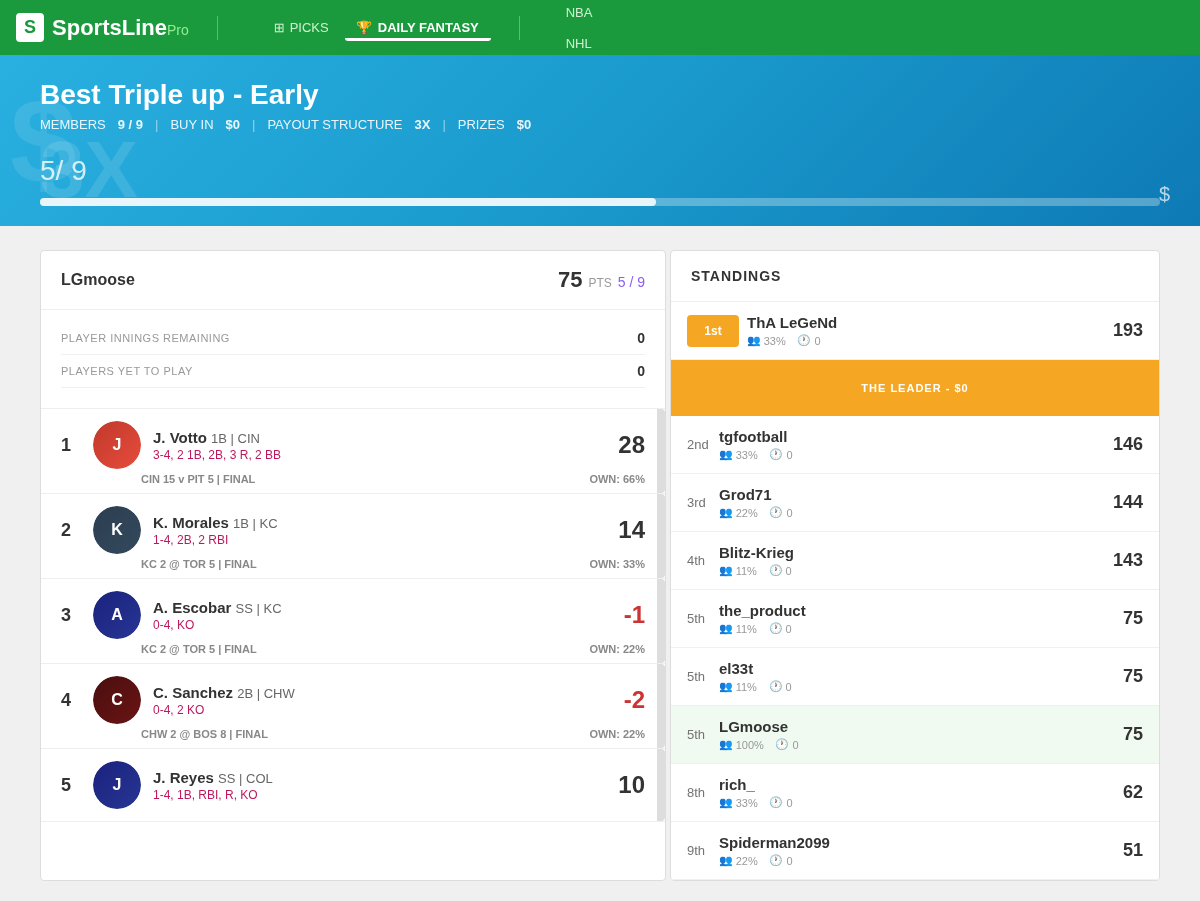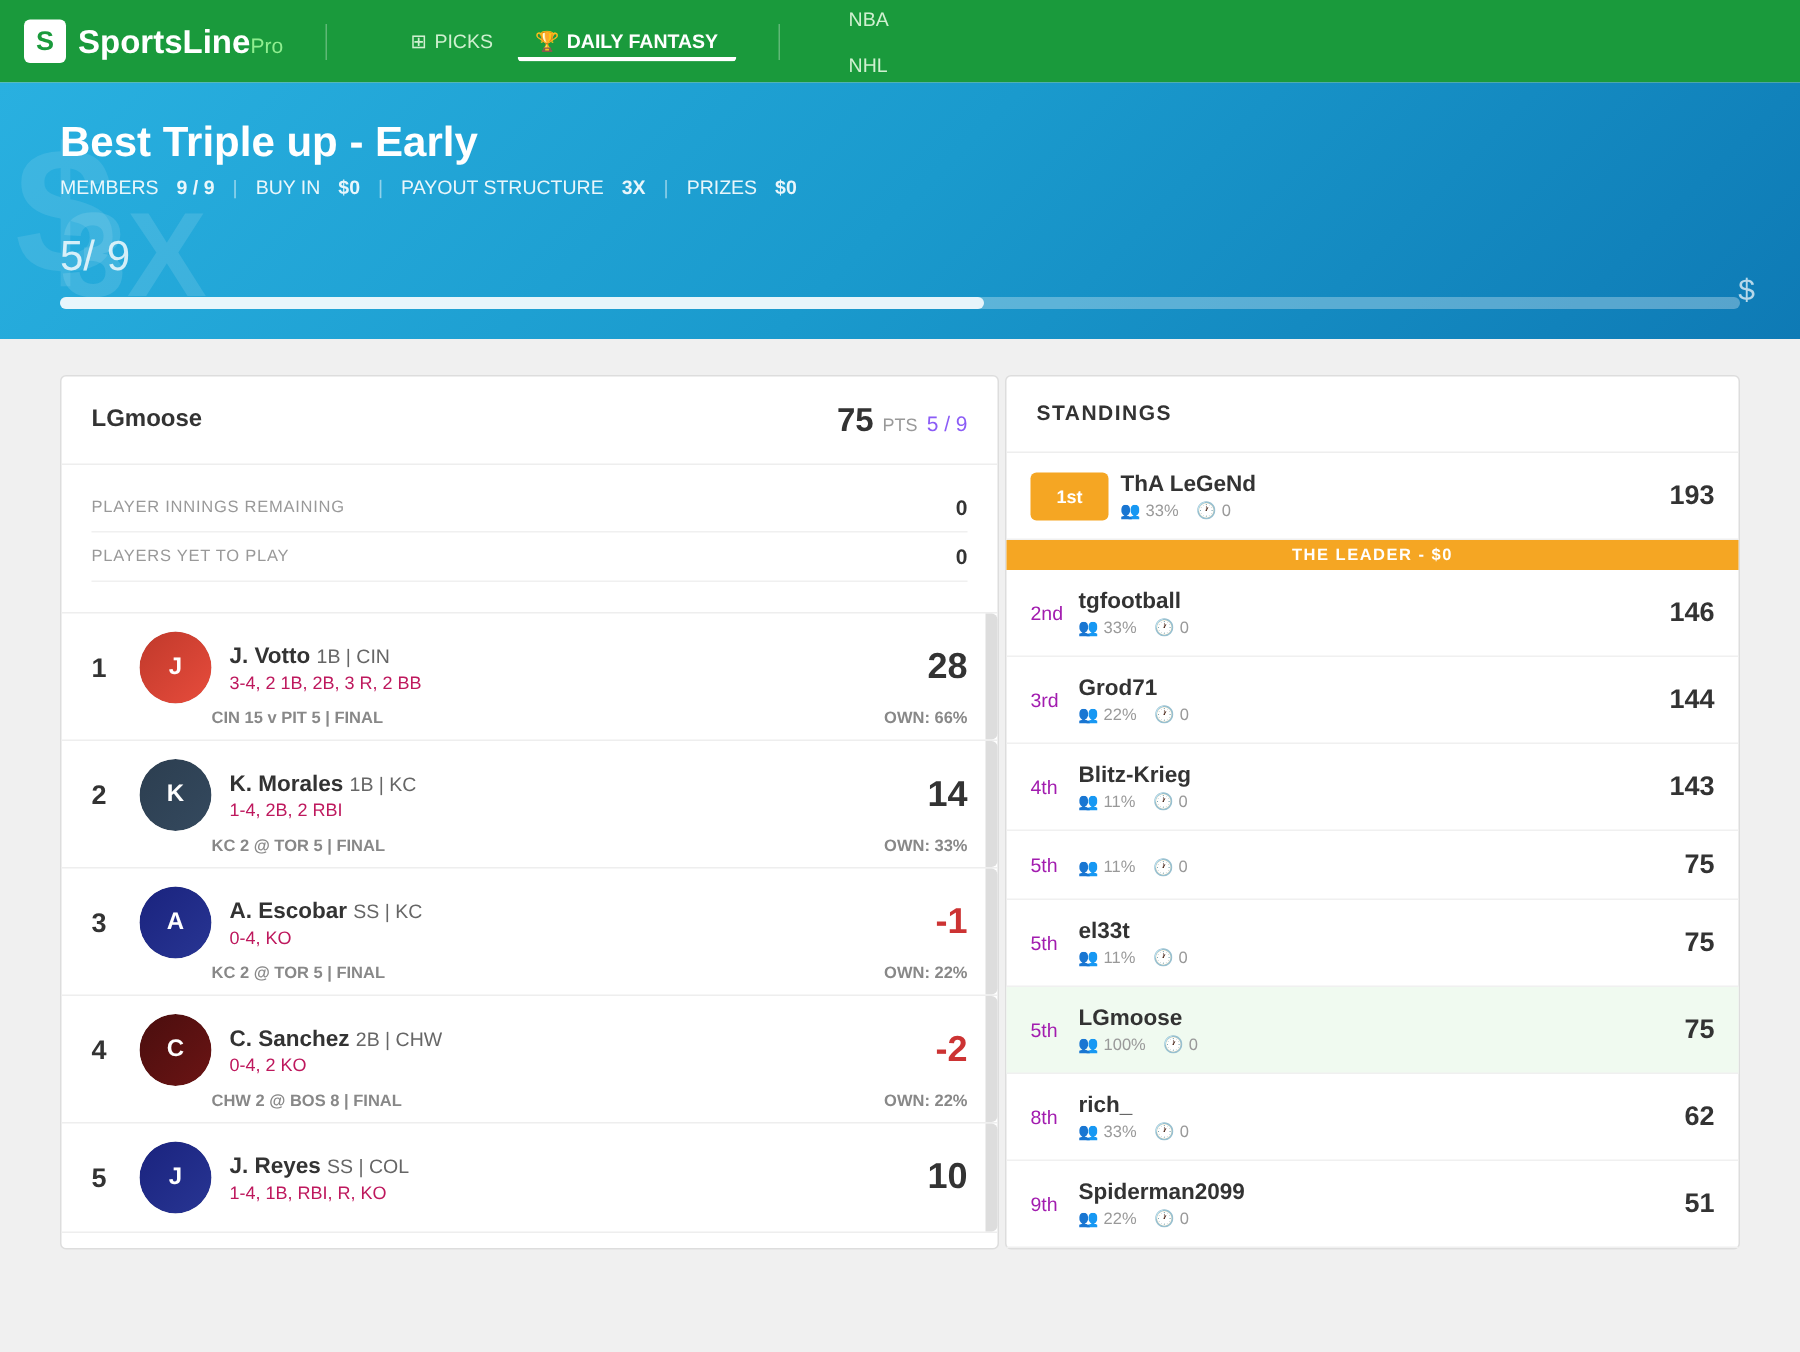--- a/index.html
+++ b/index.html
@@ -72,30 +72,30 @@
     .standing-row { display: flex; align-items: center; padding: 12px 16px; border-bottom: 1px solid #f0f0f0; }
     .standing-row.highlighted { background: #f0faf0; }
     .standing-rank { width: 40px; font-size: 13px; color: #666; }
     .standing-rank.gold { background: #f5a623; color: #fff; width: 52px; height: 32px; border-radius: 4px; display: flex; align-items: center; justify-content: center; font-weight: 700; font-size: 12px; margin-right: 8px; flex-shrink: 0; }
     .standing-info { flex: 1; }
     .standing-name { font-size: 15px; font-weight: 600; color: #333; }
     .standing-meta { display: flex; gap: 12px; align-items: center; margin-top: 3px; }
     .standing-meta-item { font-size: 11px; color: #999; display: flex; align-items: center; gap: 3px; }
     .standing-score { font-size: 18px; font-weight: 700; color: #333; }
 
-    .leader-banner { background: #f5a623; text-align: center; padding: 4px; font-size: 11px; font-weight: 700; color: #fff; letter-spacing: 1px; text-transform: uppercase; }
+    .leader-banner { background: #f5a623; text-align: center; padding: 22px; font-size: 11px; font-weight: 700; color: #fff; letter-spacing: 1px; text-transform: uppercase; }
 
     .grid-icon { font-size: 13px; }
     .trophy-icon { font-size: 13px; }
 
     .nav-picks { color: #d0f0d0; }
     .nav-daily { color: #fff; font-weight: 700; border-bottom: 3px solid #fff; padding-bottom: 3px; }
 
     
-    .rank-plain { width: 32px; font-size: 13px; color: #a21caf; text-align: left; flex-shrink: 0; }
+    .rank-plain { width: 32px; font-size: 13px; color: #737373; text-align: left; flex-shrink: 0; }
   </style>
 </head>
 <body>
 
 <div class="header">
   <div class="header-logo">
     <div class="logo-box">S</div>
     <span class="logo-text">
       <span>SportsLine</span><span class="logo-pro">Pro</span>
     </span>
@@ -347,20 +347,21 @@
           <span class="standing-meta-item">
             <span>🕐</span> 0
           </span>
         </div>
       </div>
       <span class="standing-score">143</span>
     </div>
         <div class="standing-row">
       <div class="rank-plain">5th</div>
       <div class="standing-info">
+        <div class="standing-name">the_product</div>
         <div class="standing-meta">
           <span class="standing-meta-item">
             <span>👥</span> 11%
           </span>
           <span class="standing-meta-item">
             <span>🕐</span> 0
           </span>
         </div>
       </div>
       <span class="standing-score">75</span>

